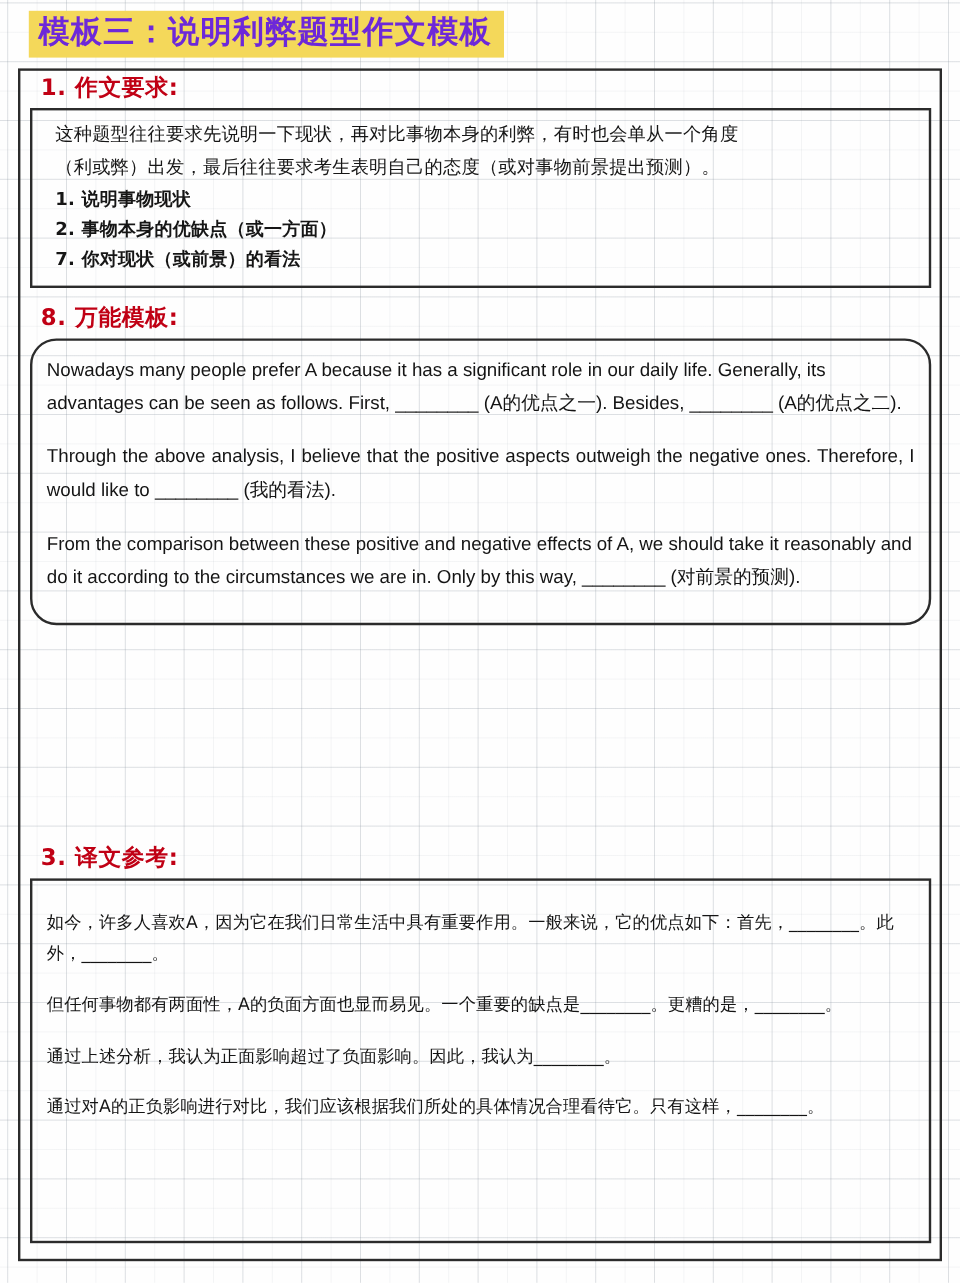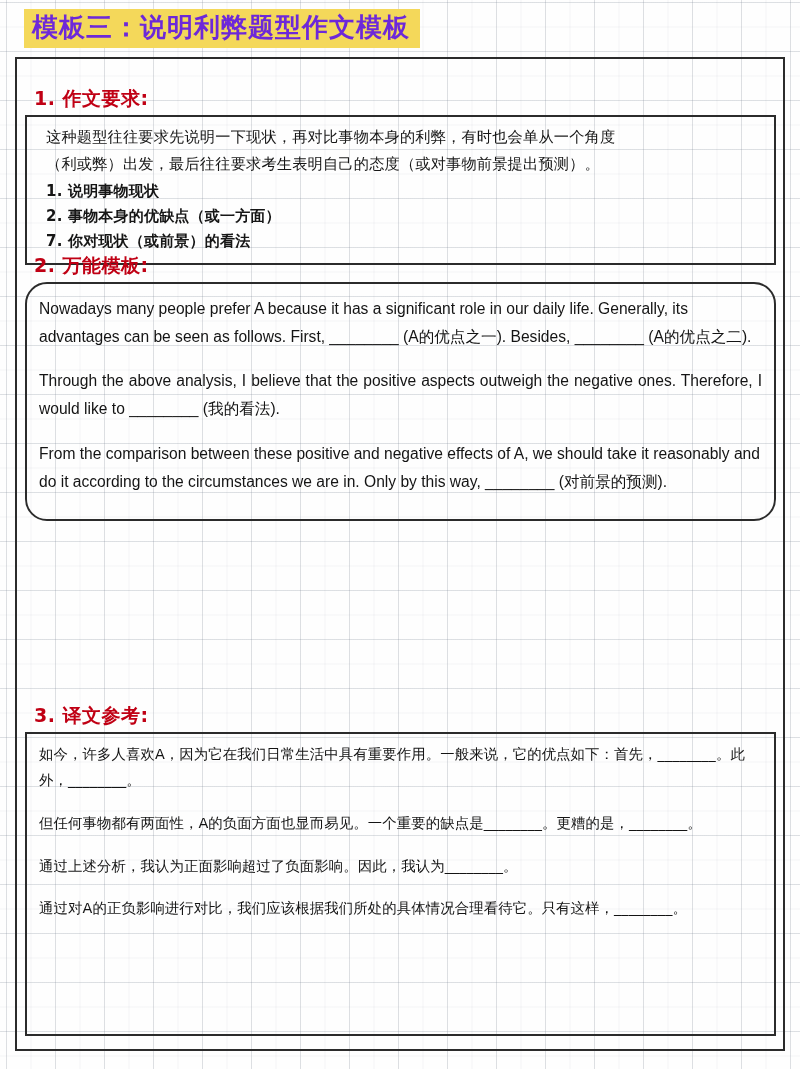--- a/index.html
+++ b/index.html
@@ -123,21 +123,21 @@
     font-family: "DejaVu Sans", "Liberation Sans", sans-serif;
     font-size: 14.4px;
     line-height: 1.8;
     color: #141414;
     margin: 0 0 17px 0;
     letter-spacing: 0.1px;
   }
   .tr:last-child { margin-bottom: 0; }
 
   
-  #sec-1 { top: 62px; margin-top: 25px; }
+  #sec-1 { top: 62px; }
   #sec-2 { top: 254px; }
   #sec-3 { top: 704px; }
 </style>
 </head>
 <body>
 
 <div id="paper"></div>
 
 <div id="page">
 
@@ -152,31 +152,31 @@
     <div class="box">
       <p class="cn">这种题型往往要求先说明一下现状，再对比事物本身的利弊，有时也会单从一个角度</p>
       <p class="cn">（利或弊）出发，最后往往要求考生表明自己的态度（或对事物前景提出预测）。</p>
       <p class="cn cn-bold">1. 说明事物现状</p>
       <p class="cn cn-bold">2. 事物本身的优缺点（或一方面）</p>
       <p class="cn cn-bold">7. 你对现状（或前景）的看法</p>
     </div>
   </div>
 
   <div class="section" id="sec-2">
-    <div class="sec-head">2. 万能模板:</div>
+    <div class="sec-head">8. 万能模板:</div>
     <div class="box" style="padding:11px 12px 12px 12px;border-radius:22px;">
       <p class="en">Nowadays many people prefer A because it has a significant role in our daily life. Generally, its advantages can be seen as follows.  First, ________ (A的优点之一). Besides, ________ (A的优点之二).</p>
       <p class="en justify">Through the above analysis, I believe that the positive aspects outweigh the negative ones. Therefore, I would like to ________ (我的看法).</p>
       <p class="en">From the comparison between these positive and negative effects of A, we should take it reasonably and do it according to the circumstances we are in. Only by this way, ________ (对前景的预测).</p>
     </div>
   </div>
 
   <div class="section" id="sec-3">
     <div class="sec-head">3. 译文参考:</div>
-    <div class="box" style="padding:8px 12px 12px 12px; height:304px;">
+    <div class="box" style="padding:23px 12px 12px 12px; height:304px;">
       <p class="tr">如今，许多人喜欢A，因为它在我们日常生活中具有重要作用。一般来说，它的优点如下：首先，________。此外，________。</p>
       <p class="tr">但任何事物都有两面性，A的负面方面也显而易见。一个重要的缺点是________。更糟的是，________。</p>
       <p class="tr">通过上述分析，我认为正面影响超过了负面影响。因此，我认为________。</p>
       <p class="tr">通过对A的正负影响进行对比，我们应该根据我们所处的具体情况合理看待它。只有这样，________。</p>
     </div>
   </div>
 
 </div>
 
 </body></html>

